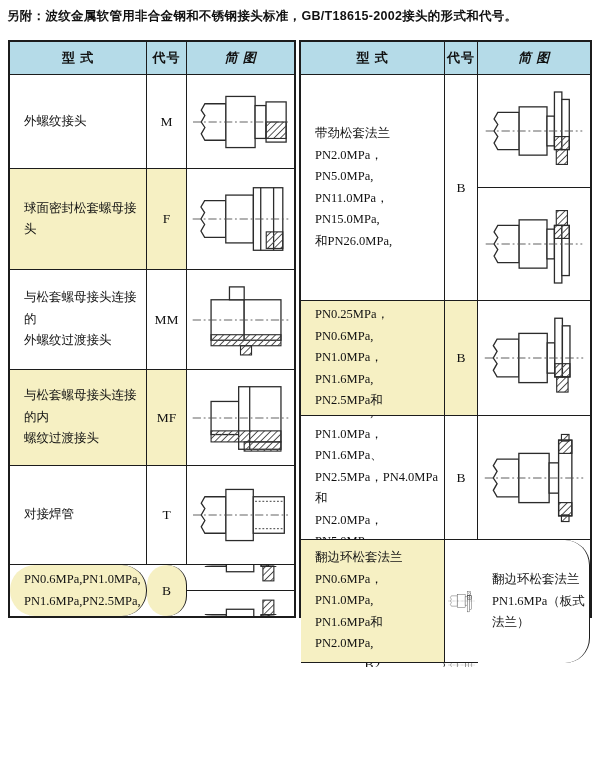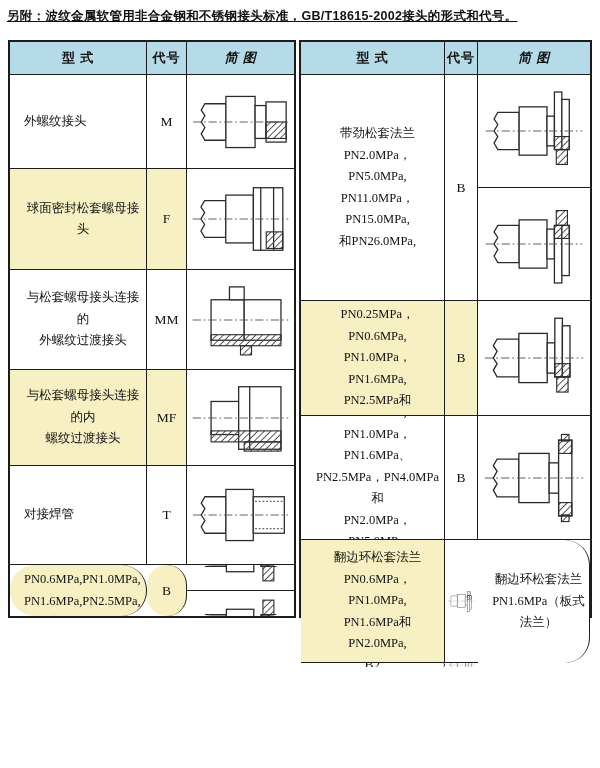--- a/index.html
+++ b/index.html
@@ -4,41 +4,41 @@
 <style>
   html,body{margin:0;padding:0;}
   body{
     width:600px;height:768px;position:relative;background:#ffffff;
     font-family:"Liberation Serif","DejaVu Serif",serif;color:#111;
     overflow:hidden;
   }
   .title{
     position:absolute;left:7px;top:8px;width:586px;
     font-family:"Liberation Sans","DejaVu Sans",sans-serif;
-    font-weight:bold;font-size:12.5px;letter-spacing:0.3px;text-decoration:underline;
+    font-weight:bold;font-size:12.5px;letter-spacing:0.3px;
   }
   .half{
     position:absolute;top:40px;height:578px;background:#fff;
     border:2px solid #1c1c1c;box-sizing:border-box;
     display:grid;
   }
   .half.left{left:8px;width:288px;grid-template-columns:137px 40px 1fr;
     grid-template-rows:33px 94px 101px 100px 96px 99px 1fr;}
   .half.right{left:299px;width:293px;grid-template-columns:144px 33px 1fr;
     grid-template-rows:33px 226px 115px 124px 123px 1fr;}
   .cell{
     border-right:1.5px solid #1c1c1c;border-bottom:1.5px solid #1c1c1c;
     box-sizing:border-box;display:flex;align-items:center;justify-content:center;
     background:#fff;overflow:hidden;
   }
   .cell.last-col{border-right:none;font-style:italic;}
   .cell.last-row{border-bottom:none;border-radius:25px;}
   .hdr{background:#b5dbe8;font-size:13px;font-weight:bold;letter-spacing:1px;}
   .type{justify-content:flex-start;padding:4px 4px 4px 14px;
-    font-size:12.5px;line-height:1.72;white-space:pre-line;text-align:center;}
+    font-size:12.5px;line-height:1.72;white-space:pre-line;text-align:left;}
   .code{font-size:13.5px;}
   .hl{background:#f6f0c3;}
   .diag{padding:2px;}
   .split{flex-direction:column;align-items:stretch;padding:0;}
   .split .sub{flex:1;display:flex;align-items:center;justify-content:center;box-sizing:border-box;}
   .split .sub.top{border-bottom:1.5px solid #1c1c1c;}
   svg.fit{display:block;}
   .s{fill:#fff;stroke:#2b2b2b;stroke-width:1.4;}
   .h{fill:url(#hatch);stroke:#2b2b2b;stroke-width:1.2;}
   .cl{stroke:#555;stroke-width:1;stroke-dasharray:9 3 2 3;fill:none;}

